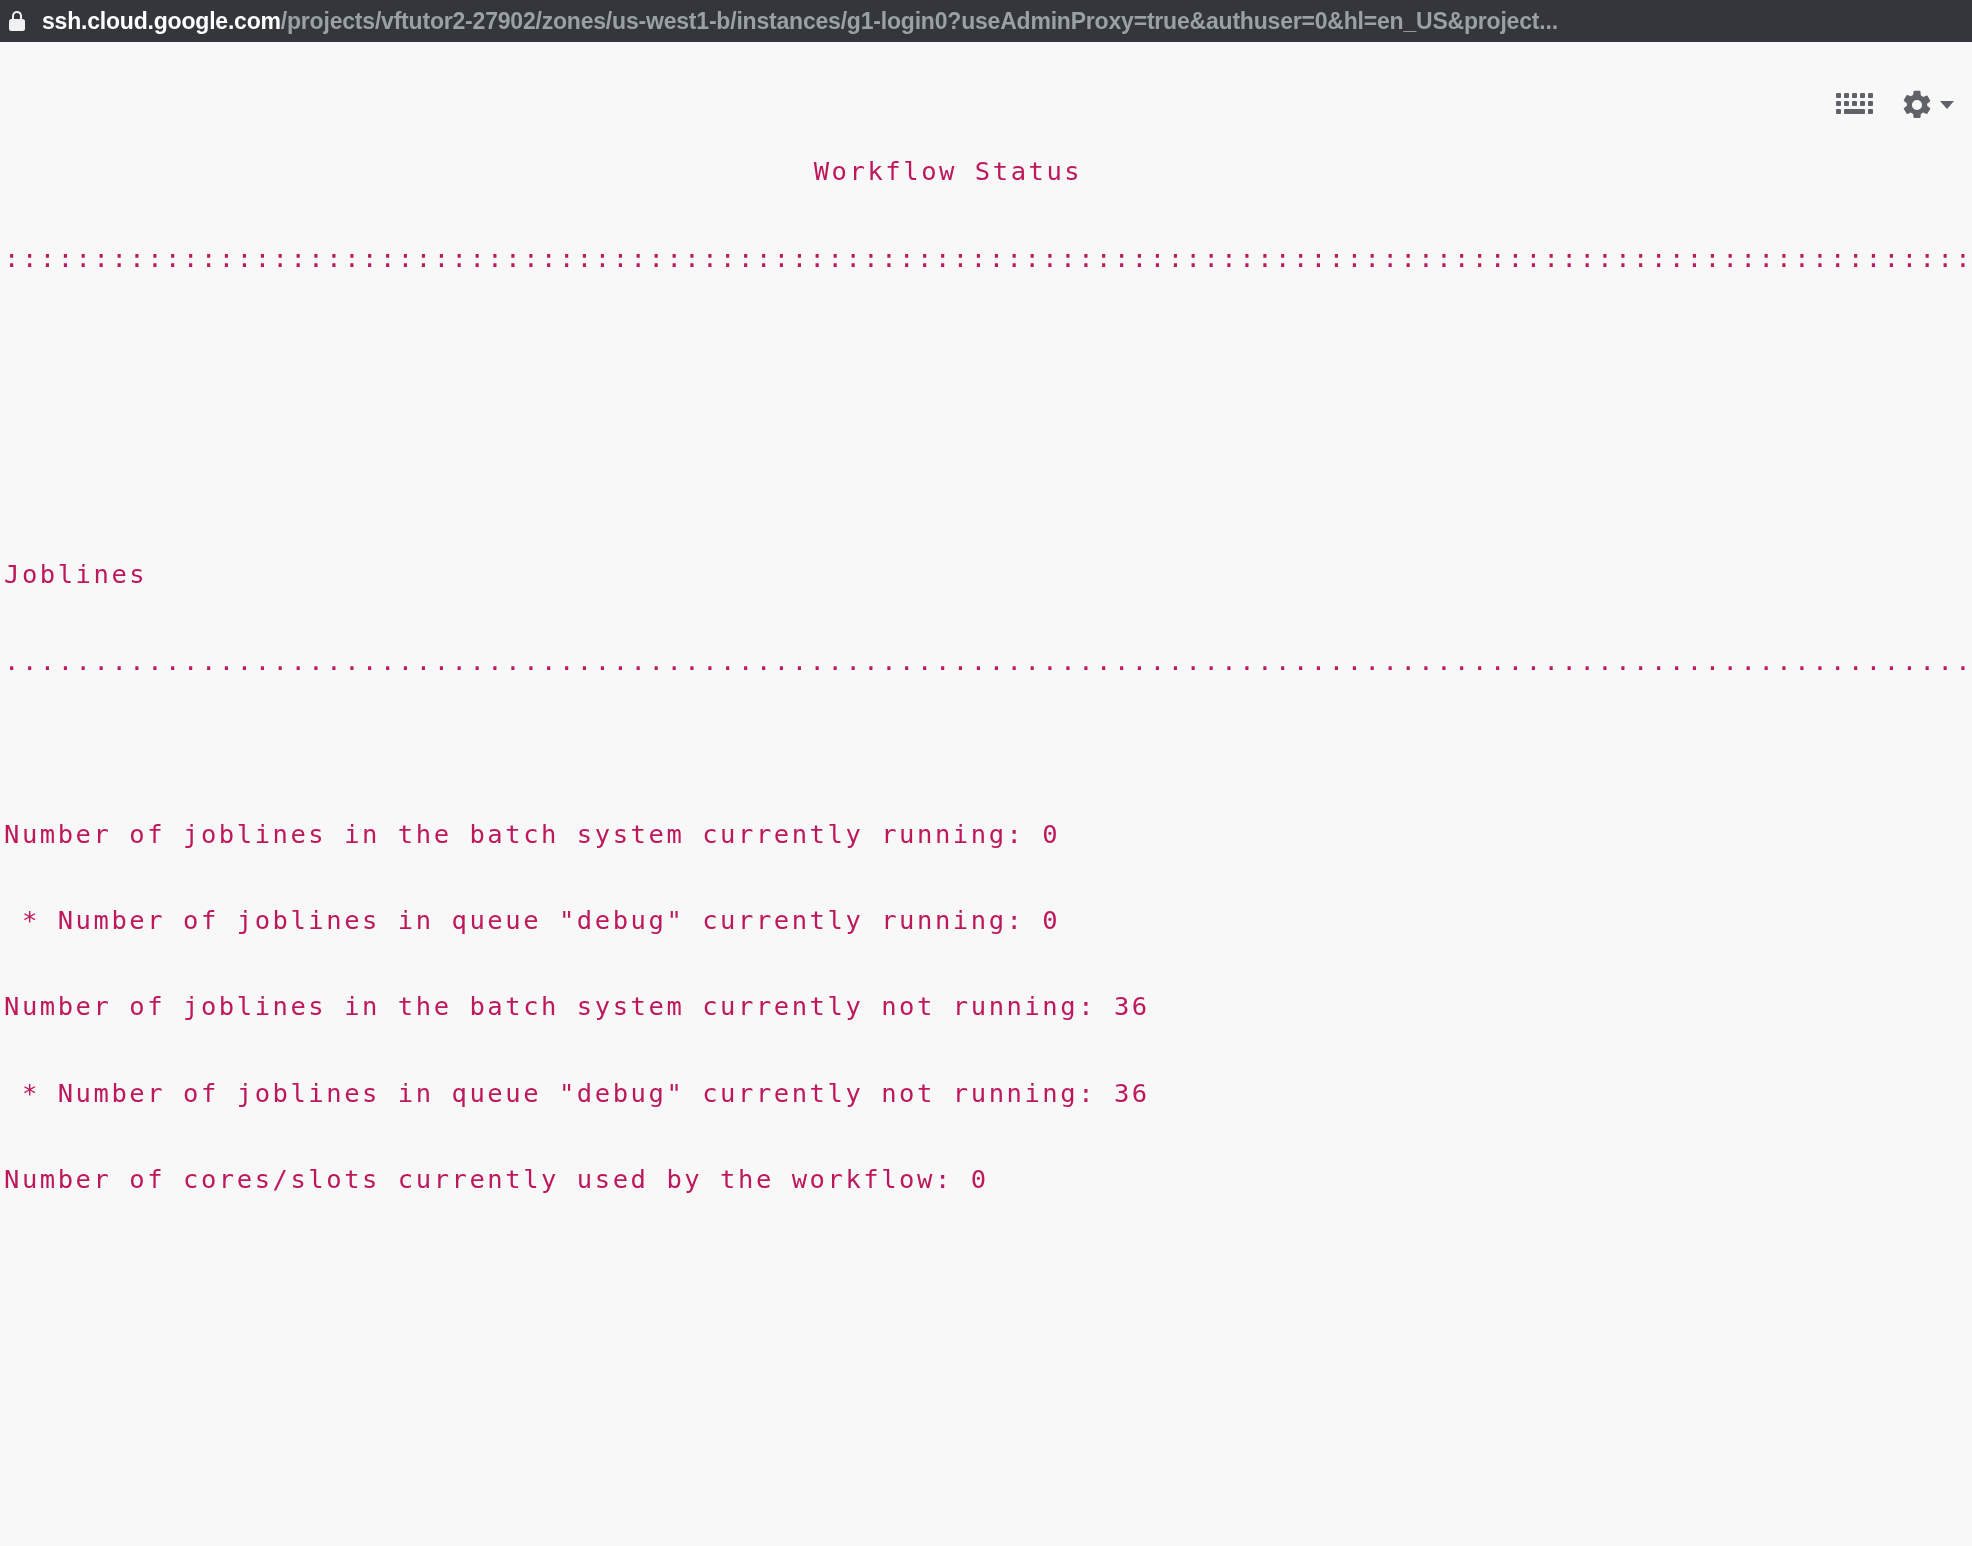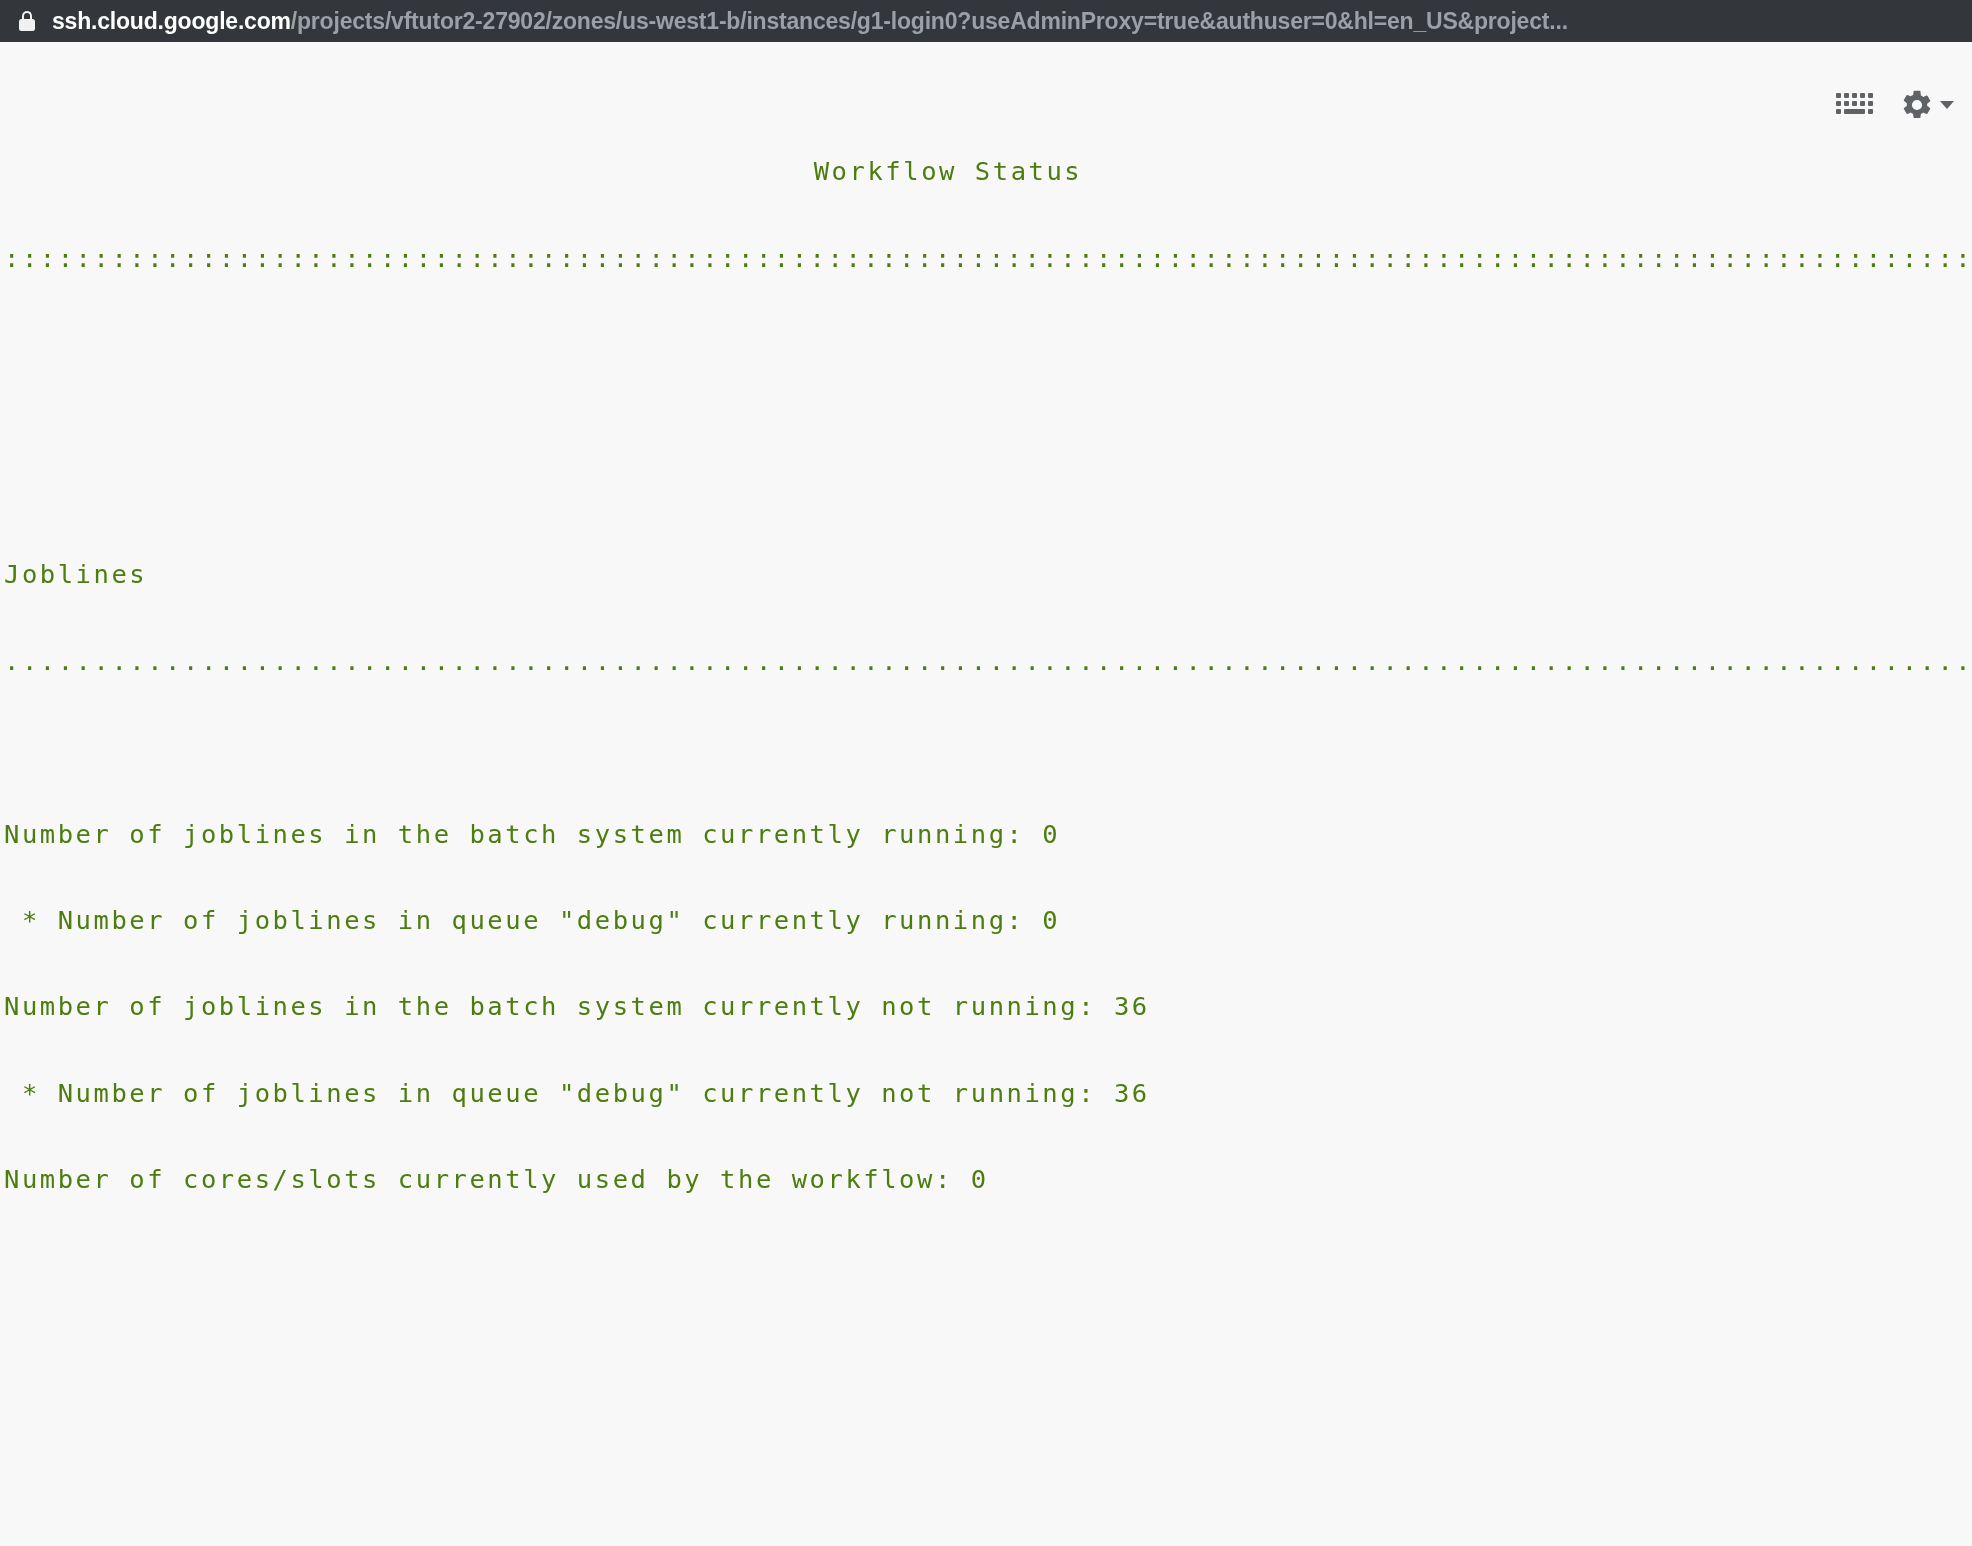--- a/index.html
+++ b/index.html
@@ -14,21 +14,21 @@
     overflow: hidden;
     font-family: "DejaVu Sans Mono", "Liberation Mono", monospace;
   }
 
   
   .urlbar {
     height: 42px;
     background: #33363a;
     display: flex;
     align-items: center;
-    padding: 0 0 0 18px;
+    padding: 0 0 0 8px;
     box-sizing: border-box;
     overflow: hidden;
     white-space: nowrap;
   }
   .lock-icon {
     flex: 0 0 auto;
     width: 18px;
     height: 22px;
     display: inline-block;
     margin-right: 16px;
@@ -67,21 +67,21 @@
   }
   .url-path {
     color: #9aa0a6;
     font-weight: bold;
   }
 
   
   .terminal {
     position: relative;
     background: #f8f8f8;
-    color: #4d7c0f;
+    color: #be185d;
     height: 1172px;
     box-sizing: border-box;
     overflow: hidden;
     padding-left: 17px;
   }
 
   .term-lines {
     position: absolute;
     left: 0;
     top: 0;

